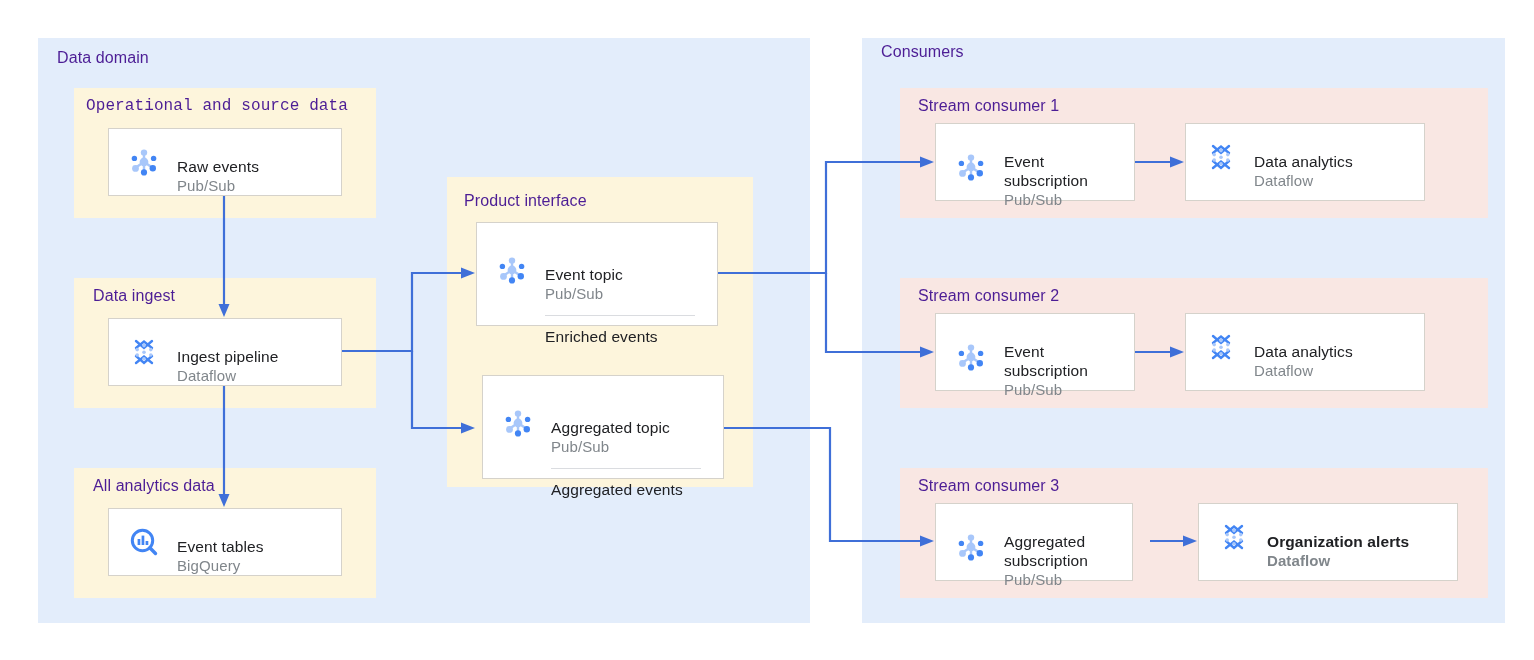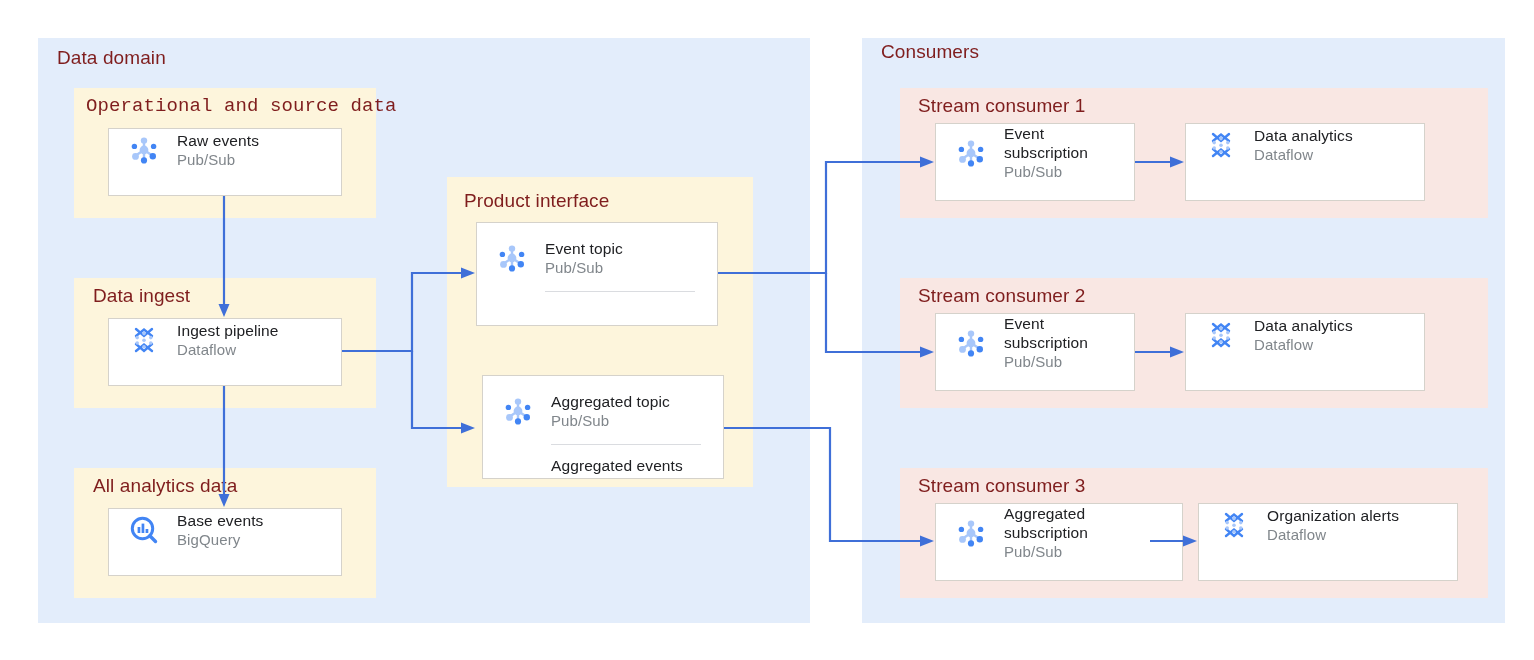--- a/index.html
+++ b/index.html
@@ -23,22 +23,22 @@
   .panel {
     position: absolute;
     box-sizing: border-box;
   }
   .panel-blue  { background: #e3edfb; }
   .panel-yellow{ background: #fdf5dc; }
   .panel-pink  { background: #f9e7e3; }
 
   .group-label {
     position: absolute;
-    color: #7f1d1d;
-    font-size: 19px;
+    color: #4c1d95;
+    font-size: 16px;
     line-height: 18px;
     white-space: nowrap;
     letter-spacing: 0.1px;
   }
 
   .card {
     position: absolute;
     box-sizing: border-box;
     background: #ffffff;
     border: 1px solid #d5d2cb;
@@ -58,20 +58,21 @@
     margin-right: 12px;
     display: flex;
     align-items: center;
     justify-content: center;
   }
   .card-icon svg { display: block; }
   .card-text {
     flex: 1 1 auto;
     min-width: 0;
     padding-right: 24px;
+    margin-top: 28px;
   }
   .card-title {
     color: #202124;
     font-size: 15.5px;
     line-height: 19px;
     letter-spacing: 0.1px;
   }
   .card-sub {
     color: #80868b;
     font-size: 15px;
@@ -177,21 +178,21 @@
       <span class="card-icon">
         <svg width="40" height="40" viewBox="0 0 40 40">
           <circle cx="18.5" cy="18.5" r="10.2" fill="none" stroke="#4285f4" stroke-width="3"></circle>
           <line x1="25.8" y1="25.8" x2="31.5" y2="31.5" stroke="#4285f4" stroke-width="3.4" stroke-linecap="round"></line>
           <rect x="13.6" y="17.0" width="2.7" height="6.0" fill="#4285f4"></rect>
           <rect x="17.6" y="13.6" width="2.7" height="9.4" fill="#4285f4"></rect>
           <rect x="21.6" y="19.0" width="2.7" height="4.0" fill="#4285f4"></rect>
         </svg>
       </span>
       <span class="card-text">
-        <span class="card-title">Base events</span><br>
+        <span class="card-title">Event tables</span><br>
         <span class="card-sub">BigQuery</span>
       </span>
     </div>
   </div>
 
   <div class="panel panel-yellow" style="left:447px; top:177px; width:306px; height:310px;"></div>
   <div class="group-label" style="left:464px; top:192px;">Product interface</div>
 
   <div class="card with-footer" style="left:476px; top:222px; width:242px; height:104px;">
     <div class="card-main">
@@ -209,20 +210,21 @@
           <circle cx="28.8" cy="26.2" r="3.2" fill="#4285f4"></circle>
           <circle cx="20" cy="30.4" r="3.1" fill="#4285f4"></circle>
         </svg>
       </span>
       <span class="card-text">
         <span class="card-title">Event topic</span><br>
         <span class="card-sub">Pub/Sub</span>
       </span>
     </div>
     <div class="card-divider"></div>
+    <div class="card-footer">Enriched events</div>
   </div>
 
   <div class="card with-footer" style="left:482px; top:375px; width:242px; height:104px;">
     <div class="card-main">
       <span class="card-icon">
         <svg width="40" height="40" viewBox="0 0 40 40">
           <line x1="20" y1="12.5" x2="20" y2="20" stroke="#a8c7fa" stroke-width="2.4"></line>
           <line x1="20" y1="20" x2="27.5" y2="25" stroke="#a8c7fa" stroke-width="2.4"></line>
           <line x1="20" y1="20" x2="12.5" y2="25" stroke="#a8c7fa" stroke-width="2.4"></line>
           <line x1="20" y1="20" x2="20" y2="28" stroke="#a8c7fa" stroke-width="2.4"></line>
@@ -348,21 +350,21 @@
       </span>
       <span class="card-text">
         <span class="card-title">Data analytics</span><br>
         <span class="card-sub">Dataflow</span>
       </span>
     </div>
   </div>
 
   <div class="panel panel-pink" style="left:900px; top:468px; width:588px; height:130px;"></div>
   <div class="group-label" style="left:918px; top:477px;">Stream consumer 3</div>
-  <div class="card" style="left:935px; top:503px; width:248px; height:78px;justify-content:flex-end;">
+  <div class="card" style="left:935px; top:503px; width:198px; height:78px;justify-content:flex-end;">
     <div class="card-main">
       <span class="card-icon">
         <svg width="40" height="40" viewBox="0 0 40 40">
           <line x1="20" y1="12.5" x2="20" y2="20" stroke="#a8c7fa" stroke-width="2.4"></line>
           <line x1="20" y1="20" x2="27.5" y2="25" stroke="#a8c7fa" stroke-width="2.4"></line>
           <line x1="20" y1="20" x2="12.5" y2="25" stroke="#a8c7fa" stroke-width="2.4"></line>
           <line x1="20" y1="20" x2="20" y2="28" stroke="#a8c7fa" stroke-width="2.4"></line>
           <circle cx="20" cy="20" r="4.4" fill="#a8c7fa"></circle>
           <circle cx="20" cy="10.6" r="3.2" fill="#a8c7fa"></circle>
           <circle cx="10.4" cy="16.4" r="2.7" fill="#4285f4"></circle>
@@ -371,21 +373,21 @@
           <circle cx="28.8" cy="26.2" r="3.2" fill="#4285f4"></circle>
           <circle cx="20" cy="30.4" r="3.1" fill="#4285f4"></circle>
         </svg>
       </span>
       <span class="card-text">
         <span class="card-title">Aggregated subscription</span><br>
         <span class="card-sub">Pub/Sub</span>
       </span>
     </div>
   </div>
-  <div class="card" style="left:1198px; top:503px; width:260px; height:78px;">
+  <div class="card" style="left:1198px; top:503px; width:260px; height:78px;font-weight:bold;">
     <div class="card-main">
       <span class="card-icon">
         <svg width="40" height="40" viewBox="0 0 40 40">
           <g stroke="#4285f4" stroke-width="2.4" fill="none" stroke-linecap="round">
             <path d="M12 9 L20 16 L28 9"></path>
             <path d="M12 16 L20 9.5 L28 16"></path>
             <path d="M12 24 L20 31 L28 24"></path>
             <path d="M12 31 L20 24.5 L28 31"></path>
           </g>
           <g fill="#a8c7fa">

